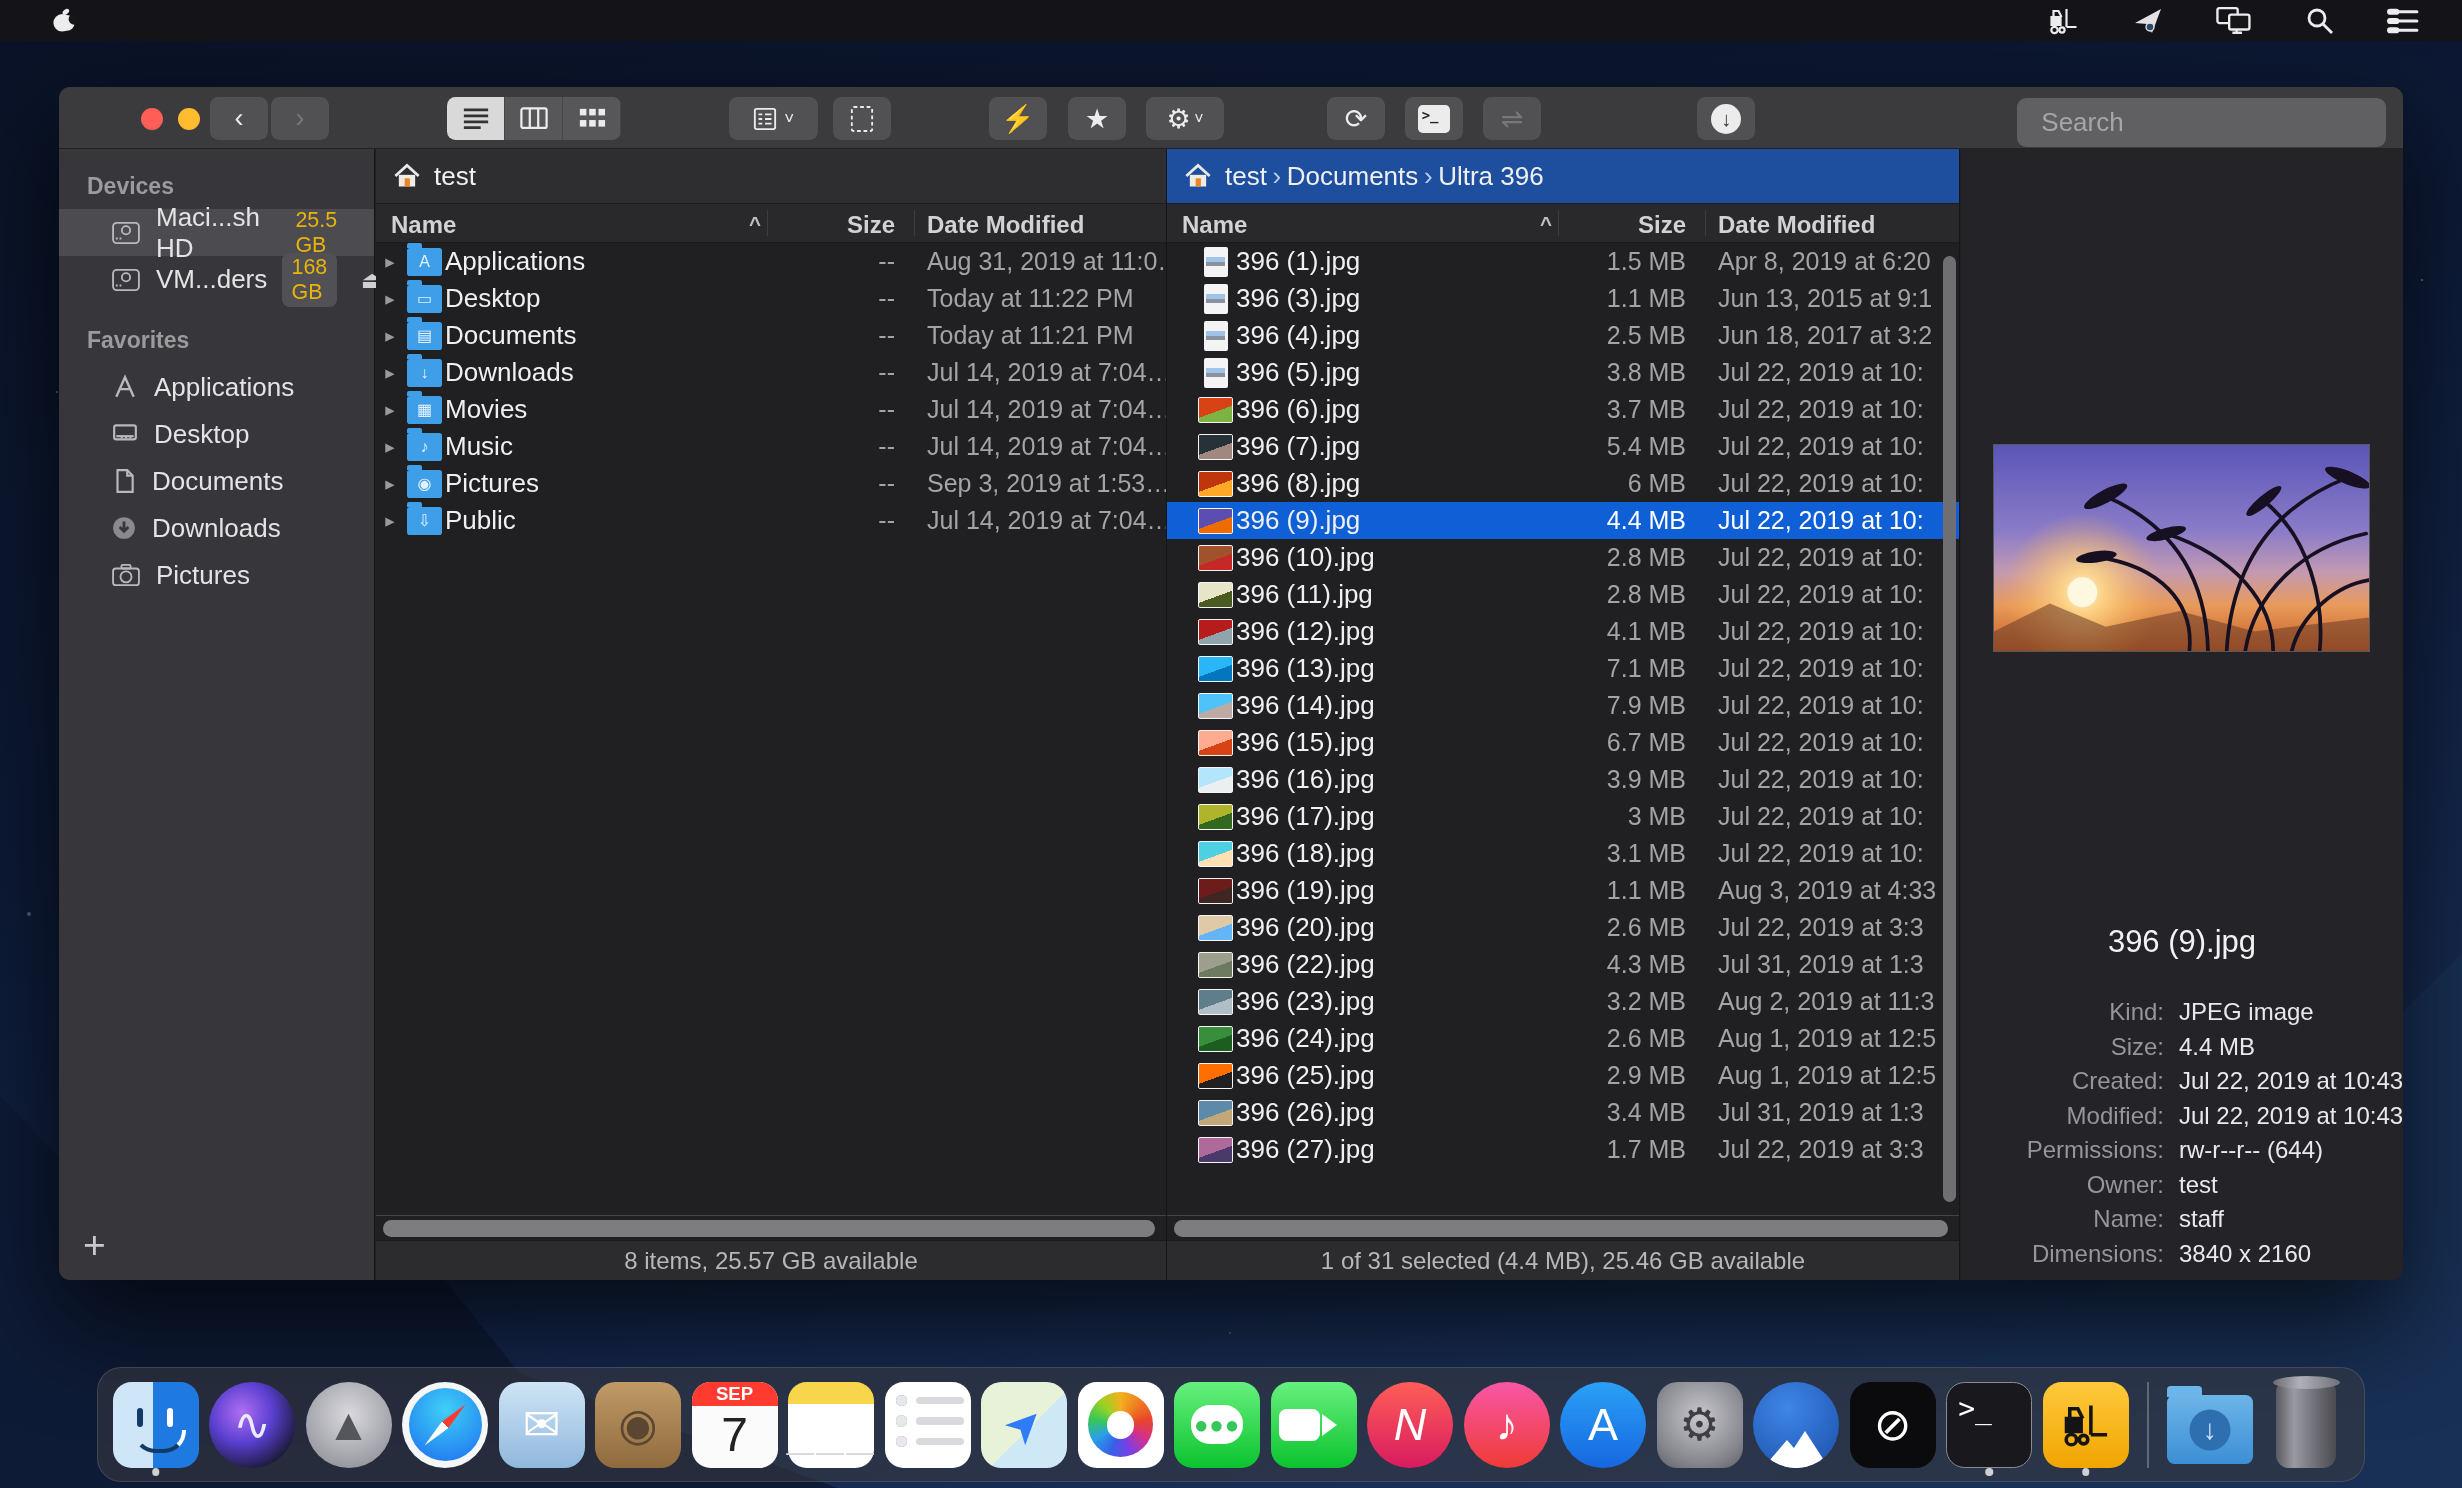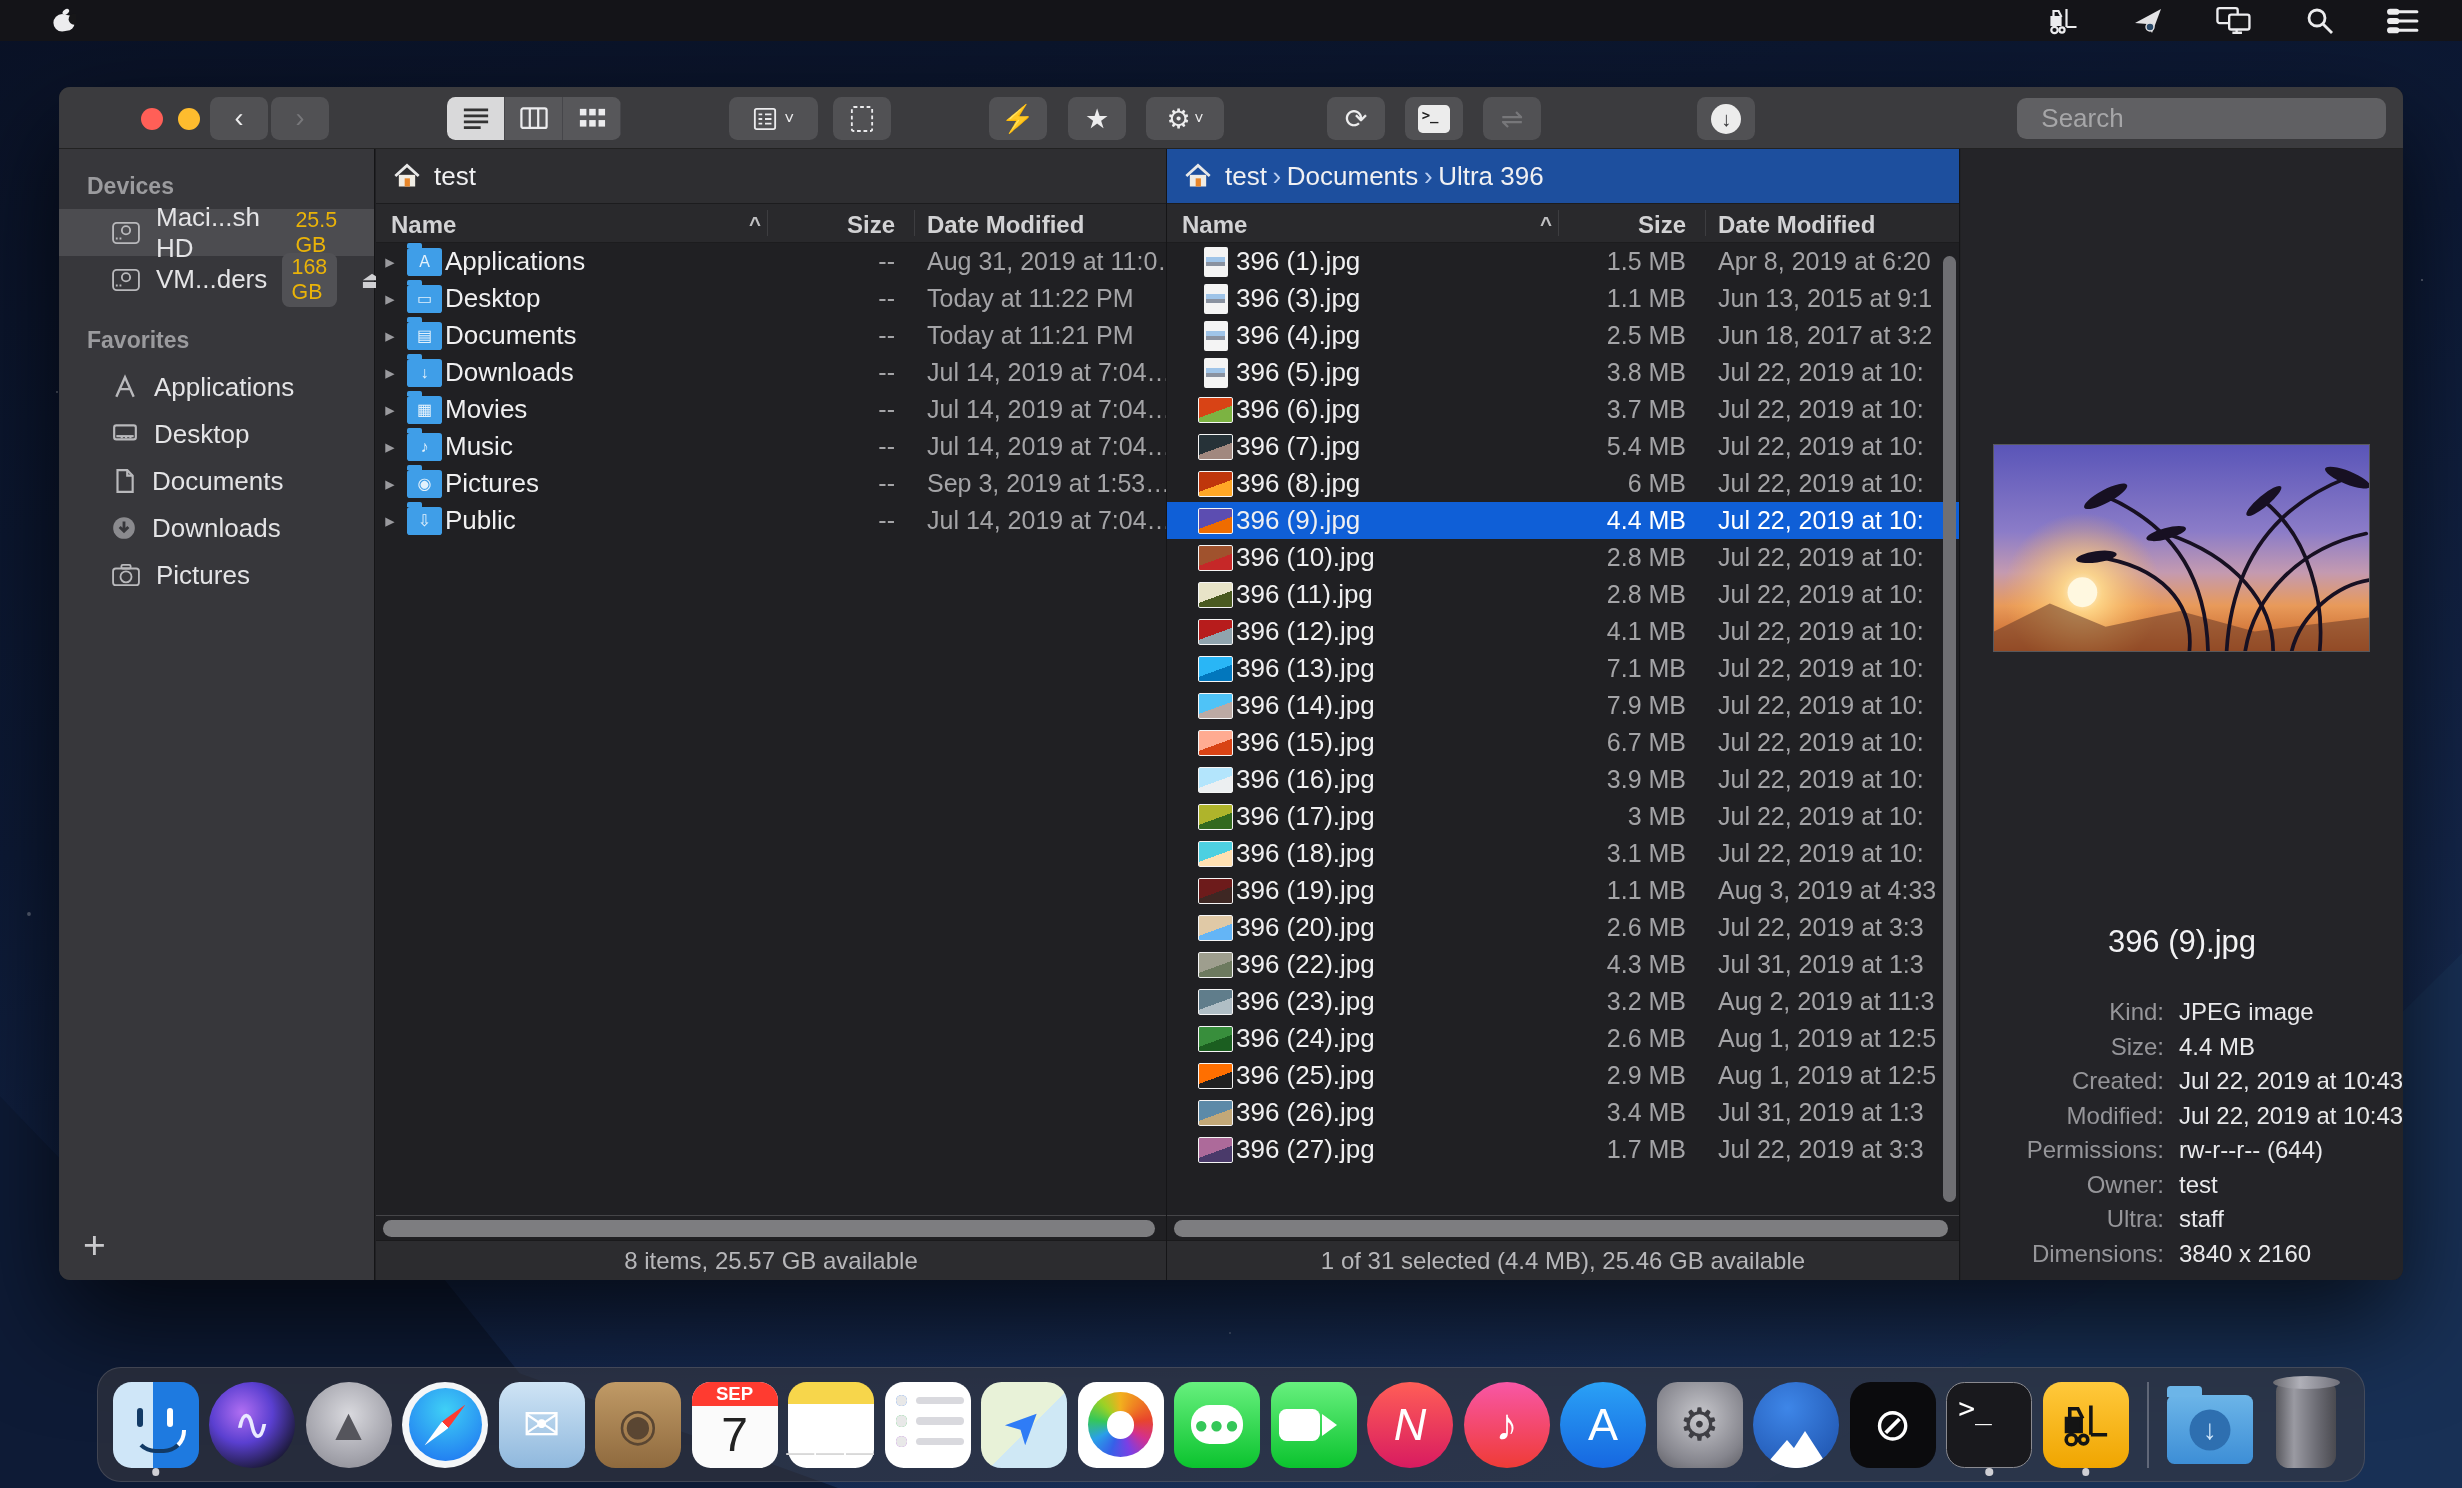--- a/index.html
+++ b/index.html
@@ -28,21 +28,21 @@
   .window{position:absolute;left:59px;top:87px;width:2344px;height:1193px;background:#212124;
     border-radius:11.2px;box-shadow:0 42px 102px rgba(0,0,0,.7);overflow:hidden;z-index:10}
   .toolbar{position:absolute;top:0;left:0;right:0;height:62px;background:#3b3b3e;border-bottom:0.9px solid #222}
   .tl{position:absolute;top:20.5px;width:22.4px;height:22.4px;border-radius:50%}
   .tbtn{position:absolute;top:10.2px;height:43px;border-radius:8.4px;background:#515154;color:#ededee;
     display:flex;align-items:center;justify-content:center;font-size:27px}
   .tbtn.dis{color:#77777a}
   .seg{position:absolute;top:10.2px;height:43px;border-radius:8.4px;overflow:hidden;display:flex}
   .seg .s{width:58px;height:43px;background:#57575a;display:flex;align-items:center;justify-content:center;border-right:0.9px solid #46464a}
   .seg .s.sel{background:#d9d9da;color:#333}
-  .search{position:absolute;right:17px;top:11.2px;width:369px;height:41px;background:#606063;border-radius:9.3px;
+  .search{position:absolute;right:17px;top:11.2px;width:369px;height:49px;background:#606063;border-radius:9.3px;
     display:flex;align-items:center;padding:16px 15px;gap:9.3px}
   .search input{flex:1;background:transparent;border:none;outline:none;color:#e8e8e8;font-size:26px}
   .search input::placeholder{color:#a6a6a8}
 
   .content{position:absolute;top:62px;left:0;right:0;bottom:0}
   .sidebar{position:absolute;left:0;top:0;bottom:0;width:316px;background:#37373b;border-right:0.9px solid #151517}
   .pane{position:absolute;top:0;bottom:0;background:#202023}
   #leftpane{left:317px;width:791px;border-right:0.9px solid #151517}
   #rightpane{left:1108px;width:793px;border-right:0.9px solid #151517}
   #preview{left:1902px;right:0;background:#242428}
@@ -806,21 +806,21 @@
           </div>
           <div class="mrow">
             <span class="ml">Permissions:</span>
             <span class="mv">rw-r--r-- (644)</span>
           </div>
           <div class="mrow">
             <span class="ml">Owner:</span>
             <span class="mv">test</span>
           </div>
           <div class="mrow">
-            <span class="ml">Ultra:</span>
+            <span class="ml">Name:</span>
             <span class="mv">staff</span>
           </div>
           <div class="mrow">
             <span class="ml">Dimensions:</span>
             <span class="mv">3840 x 2160</span>
           </div>
         </div>
     </div>
   </div>
 </div>

